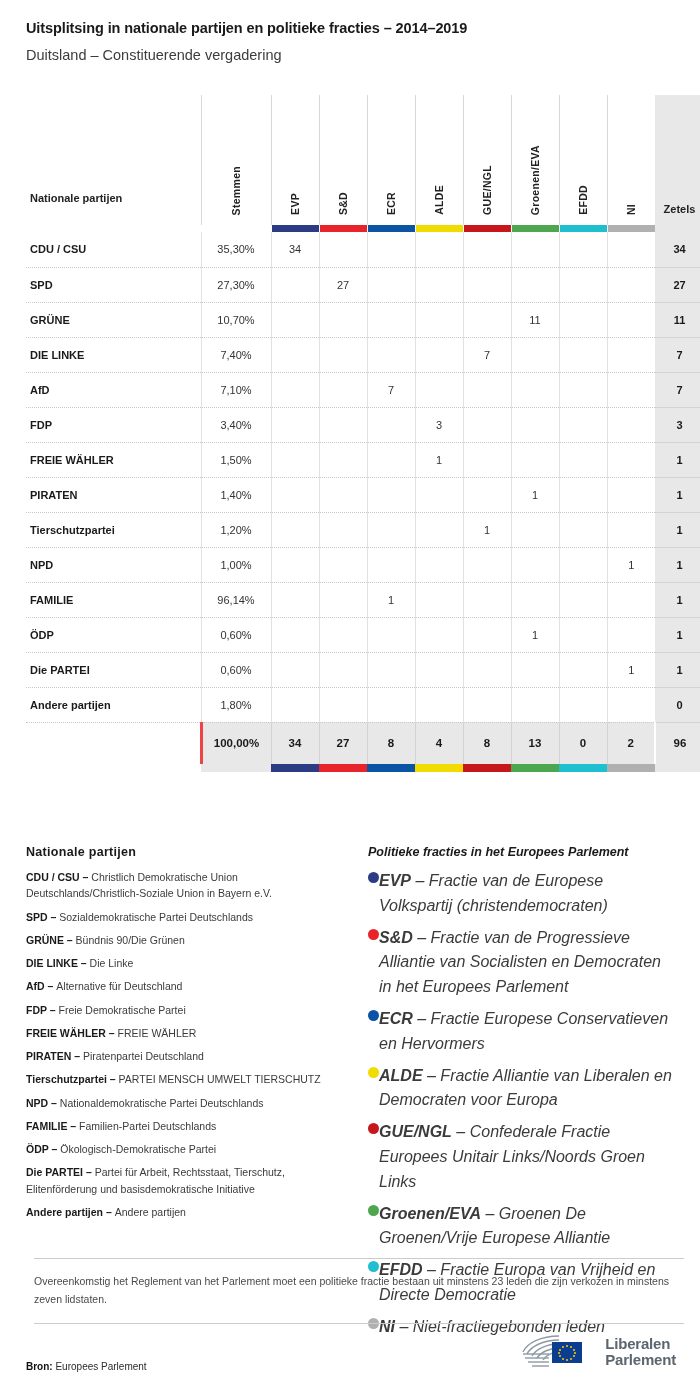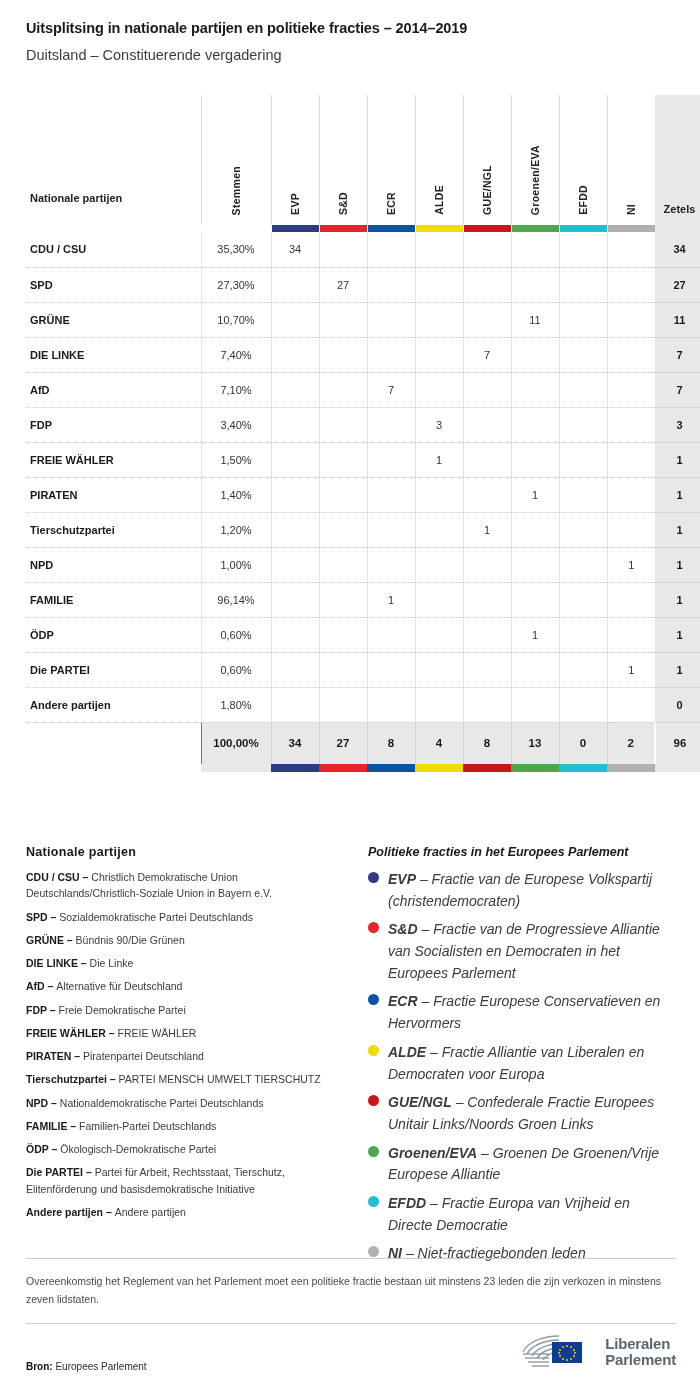--- a/index.html
+++ b/index.html
@@ -133,21 +133,21 @@
   tr.totals td {
     background: #e8e8e8;
     font-weight: bold;
     font-size: 11.5px;
     border-bottom: none;
     border-left: 1px solid #d3d3d3;
     height: 42px;
     color: #1a1a1a;
   }
   tr.totals td.party { background: #ffffff; border-left: none; }
-  tr.totals td.votes { border-left: 1px solid #ef4444; }
+  tr.totals td.votes { border-left: 3px solid #ef4444; }
   tr.totals td.seats { border-left: 2px solid #ffffff; }
   tr.totals td.pad-first { border-left: none; }
 
   tr.footcolor td { padding: 0; height: 8px; border: none; background: #e8e8e8; }
   tr.footcolor td.blank { background: #ffffff; }
   tr.footcolor td.seatpad { background: #e8e8e8; }
 
   
   .legends {
     position: absolute;
@@ -172,37 +172,36 @@
     line-height: 1.55;
     color: #3b3b3b;
     margin-bottom: 7px;
   }
   .legend-item b { color: #1a1a1a; font-weight: bold; }
   .legend-item .dash { color: #1a1a1a; font-weight: bold; }
 
   .grp-item {
     display: flex;
     align-items: flex-start;
-    gap: 9px;
     margin-bottom: 7px;
-    font-size: 14px;
+    font-size: 16px;
     line-height: 1.55;
     color: #3b3b3b;
   }
   .dot {
     width: 11px; height: 11px;
     border-radius: 50%;
     flex: 0 0 11px;
     margin-top: 3px;
   }
 
   
   .footnote-wrap {
     position: absolute;
-    left: 26px;
+    left: 34px;
     top: 1258px;
     width: 650px;
   }
   .rule { height: 1px; background: #cccccc; width: 100%; }
   .footnote {
     font-size: 10.5px;
     line-height: 1.75;
     color: #4a4a4a;
     padding: 13px 0 14px 0;
   }

